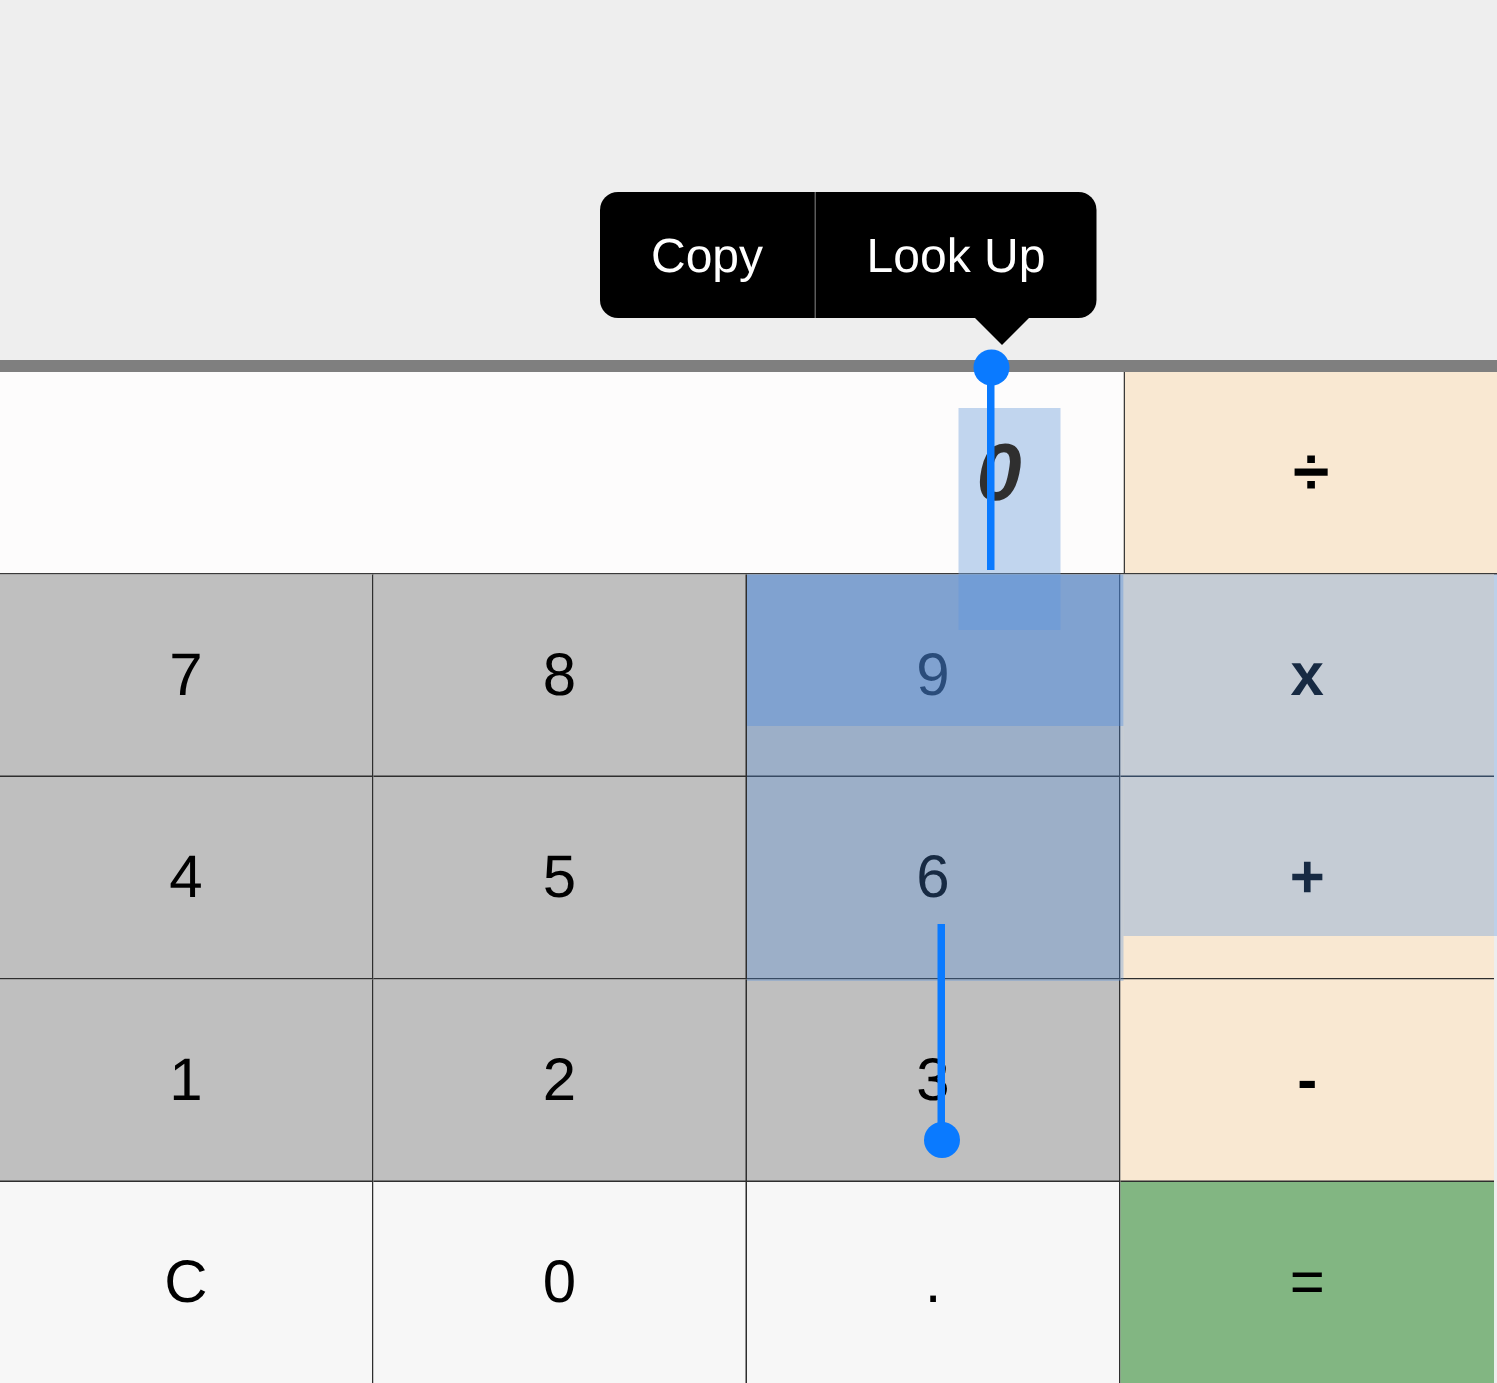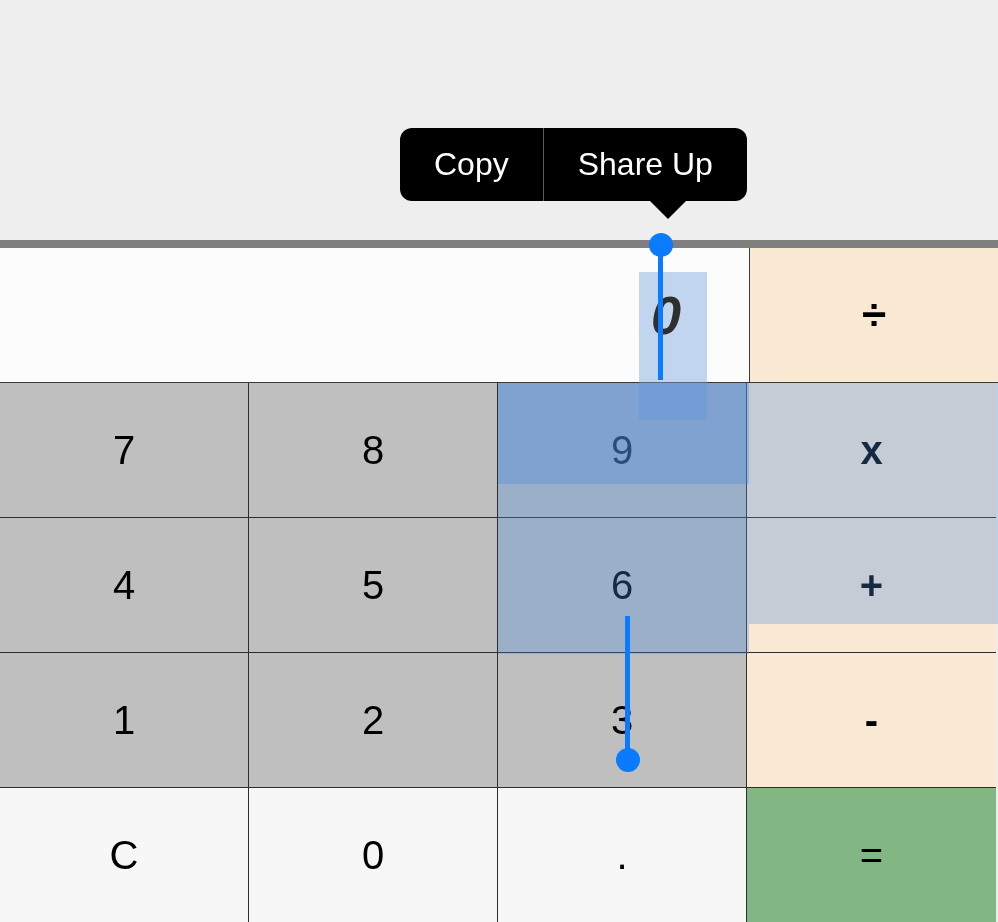--- a/index.html
+++ b/index.html
@@ -24,21 +24,21 @@
   }
 
   
   .context-menu {
     position: absolute;
     top: 128px;
     left: 400px;
     display: flex;
     background: #000;
     border-radius: 12px;
-    height: 73px;
+    height: 84px;
     align-items: stretch;
     z-index: 50;
   }
   .context-menu .menu-item {
     color: #fff;
     font-size: 32px;
     font-weight: 400;
     display: flex;
     align-items: center;
     justify-content: center;
@@ -185,21 +185,21 @@
     background: #0a7aff;
     z-index: 55;
   }
 </style>
 </head>
 <body>
 
 <div class="top-area">
   <div class="context-menu">
     <div class="menu-item">Copy</div>
-    <div class="menu-item">Share Up</div>
+    <div class="menu-item">Look Up</div>
     <div class="arrow"></div>
   </div>
   <div class="top-divider"></div>
 </div>
 
 <div class="display-row">
   <div class="display-cell">
     <span class="display-value-wrap">
       <span class="selection-highlight"></span>
       <span class="display-value">0</span>

